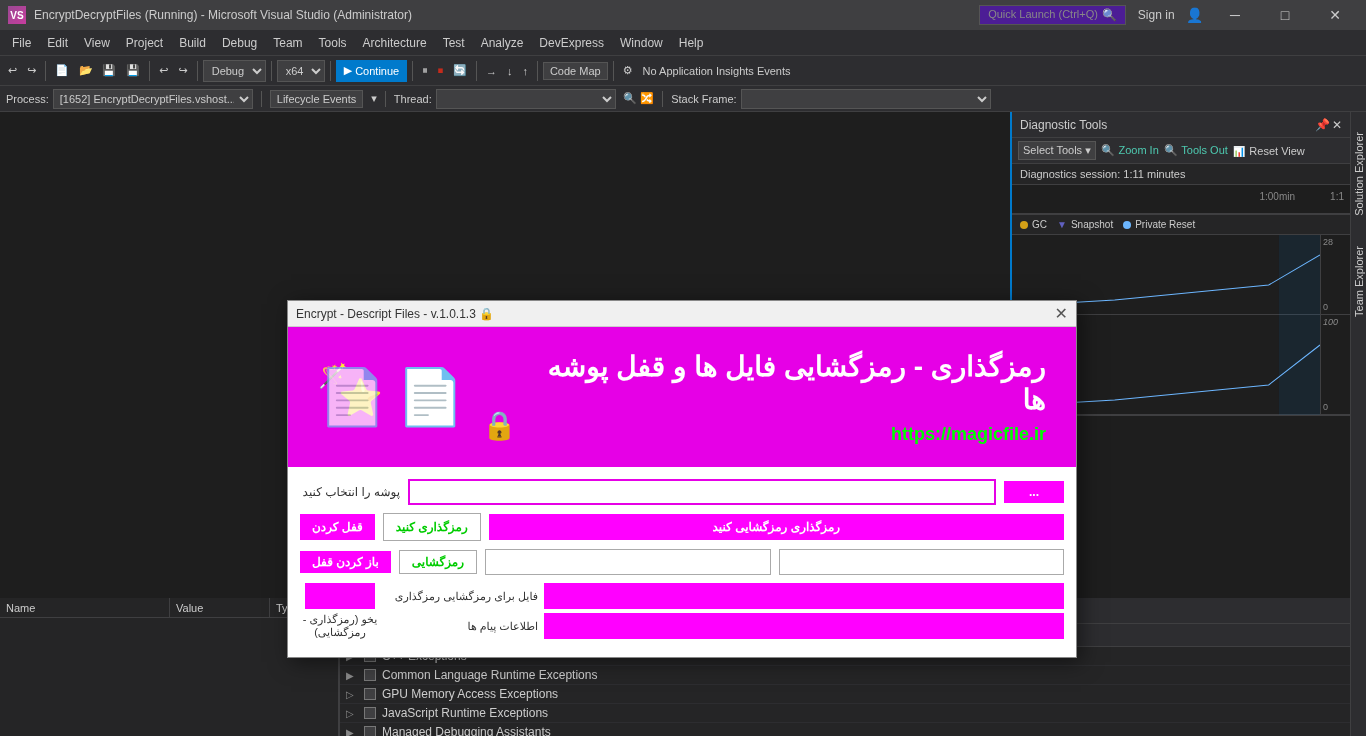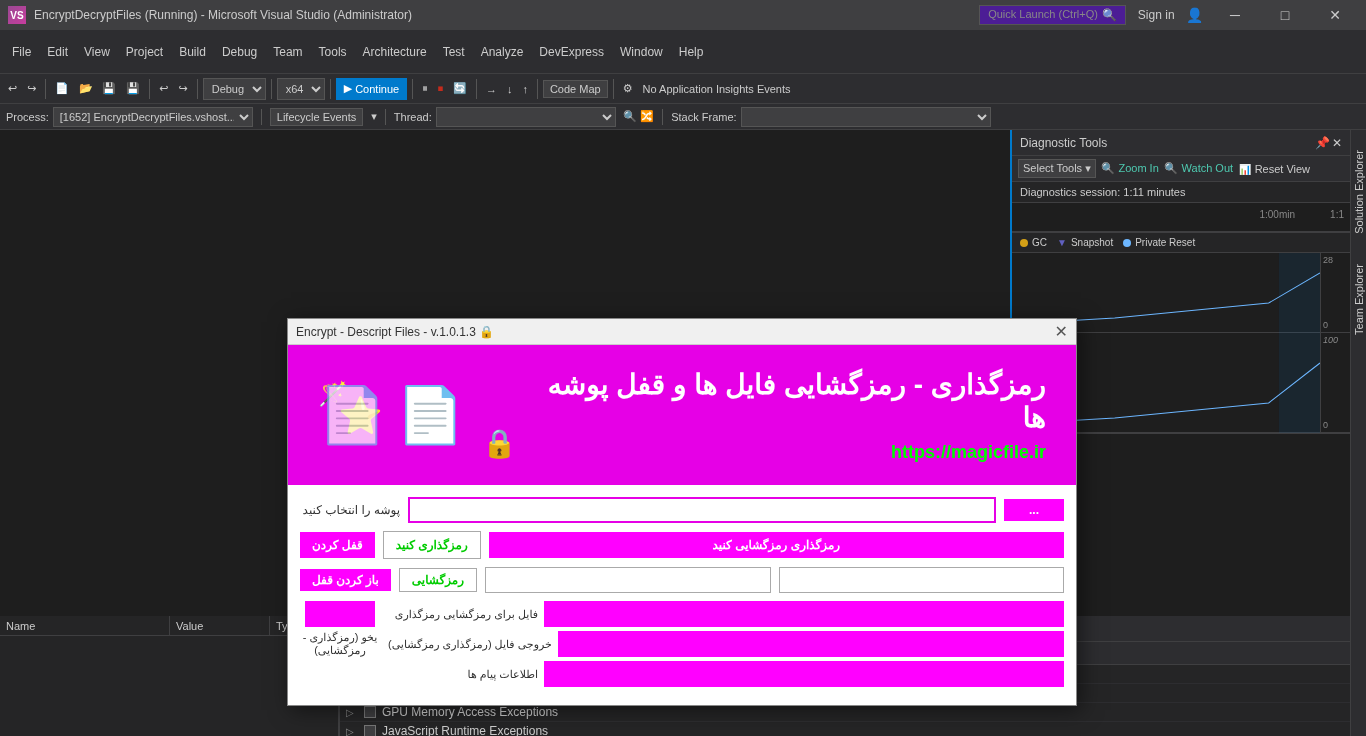--- a/index.html
+++ b/index.html
@@ -8,21 +8,21 @@
     
     .title-bar { background: #3f3f41; height: 30px; display: flex; align-items: center; padding: 0 8px; justify-content: space-between; }
     .title-bar-left { display: flex; align-items: center; gap: 8px; }
     .title-bar-logo { width: 18px; height: 18px; background: linear-gradient(135deg, #9b4993, #c73d9e); display: flex; align-items: center; justify-content: center; color: white; font-size: 10px; font-weight: bold; }
     .title-bar-text { color: #ccc; font-size: 12px; }
     .title-bar-right { display: flex; align-items: center; gap: 4px; }
     .title-btn { width: 46px; height: 30px; display: flex; align-items: center; justify-content: center; color: #ccc; cursor: pointer; font-size: 14px; }
     .sign-in { color: #ccc; font-size: 12px; margin-right: 8px; cursor: pointer; }
 
     
-    .menu-bar { background: #2d2d30; height: 44px; display: flex; align-items: center; padding: 10px 4px; border-bottom: 1px solid #3f3f41; }
+    .menu-bar { background: #2d2d30; height: 26px; display: flex; align-items: center; padding: 10px 4px; border-bottom: 1px solid #3f3f41; }
     .menu-item { padding: 4px 8px; color: #ccc; cursor: pointer; font-size: 12px; }
 
     
     .toolbar { background: #2d2d30; height: 30px; display: flex; align-items: center; padding: 0 4px; border-bottom: 1px solid #3f3f41; gap: 2px; }
     .toolbar-btn { padding: 2px 4px; color: #ccc; cursor: pointer; font-size: 11px; display: flex; align-items: center; gap: 2px; }
     .toolbar-sep { width: 1px; height: 20px; background: #555; margin: 0 3px; }
     .toolbar-dropdown { background: #3f3f41; border: 1px solid #555; color: #ccc; padding: 2px 4px; font-size: 11px; height: 22px; }
     .toolbar-continue { background: #007acc; color: white; padding: 2px 8px; border: none; font-size: 11px; cursor: pointer; display: flex; align-items: center; gap: 3px; height: 22px; }
     .toolbar-insights { color: #ccc; font-size: 11px; padding: 0 4px; }
     .code-map-btn { background: #3f3f41; border: 1px solid #555; color: #ccc; padding: 2px 6px; font-size: 11px; cursor: pointer; }
@@ -173,21 +173,21 @@
     <div class="diag-header">
       <span class="diag-title">Diagnostic Tools</span>
       <div class="diag-controls">
         <span style="color:#ccc;cursor:pointer;">📌</span>
         <span style="color:#ccc;cursor:pointer;">✕</span>
       </div>
     </div>
     <div class="diag-toolbar">
       <button class="diag-select-tools">Select Tools ▾</button>
       <span class="zoom-btn">🔍 Zoom In</span>
-      <span class="zoom-btn">🔍 Watch Out</span>
+      <span class="zoom-btn">🔍 Tools Out</span>
       <span class="reset-lnk">
         <span style="font-size:10px;">📊</span>
         <span>Reset View</span>
       </span>
     </div>
     <div class="diag-session">Diagnostics session: 1:11 minutes</div>
 
     <div style="background:#1e1e1e;height:30px;position:relative;border-bottom:1px solid #3f3f41;">
       <span style="position:absolute;right:55px;top:6px;font-size:10px;color:#888;">1:00min</span>
       <span style="position:absolute;right:6px;top:6px;font-size:10px;color:#888;">1:1</span>
@@ -288,24 +288,20 @@
           <div style="background:#ff00ff;width:70px;height:26px;"></div>
           <span style="font-size:11px;color:#333;text-align:center;direction:rtl;">یخو (رمزگذاری - رمزگشایی)</span>
         </div>
         <div style="flex:1;display:flex;flex-direction:column;gap:4px;">
 
           <div style="display:flex;align-items:center;gap:6px;direction:rtl;">
             <div style="background:#ff00ff;flex:1;height:26px;"></div>
             <span style="font-size:11px;color:#333;min-width:150px;text-align:right;">فایل برای رمزگشایی  رمزگذاری</span>
           </div>
 
-          <div style="display:flex;align-items:center;gap:6px;direction:rtl;">
-            <div style="background:#ff00ff;flex:1;height:26px;"></div>
-            <span style="font-size:11px;color:#333;min-width:150px;text-align:right;">خروجی فایل (رمزگذاری  رمزگشایی)</span>
-          </div>
 
           <div style="display:flex;align-items:center;gap:6px;direction:rtl;">
             <div style="background:#ff00ff;flex:1;height:26px;"></div>
             <span style="font-size:11px;color:#333;min-width:150px;text-align:right;">اطلاعات پیام ها</span>
           </div>
         </div>
       </div>
     </div>
   </div>
 

